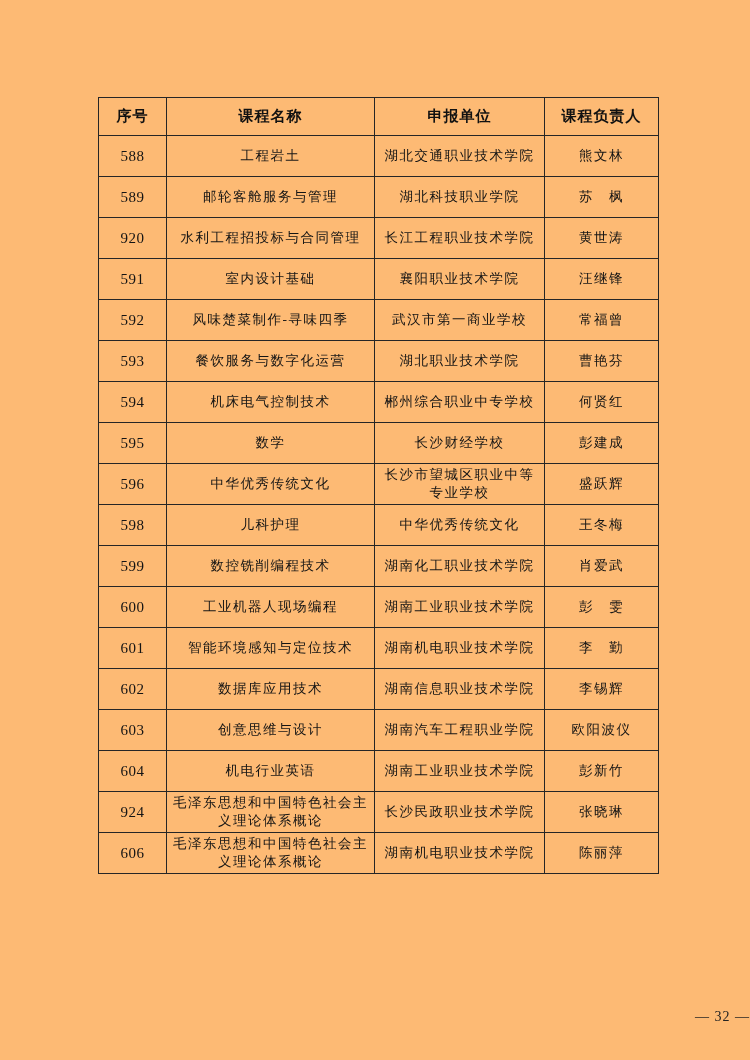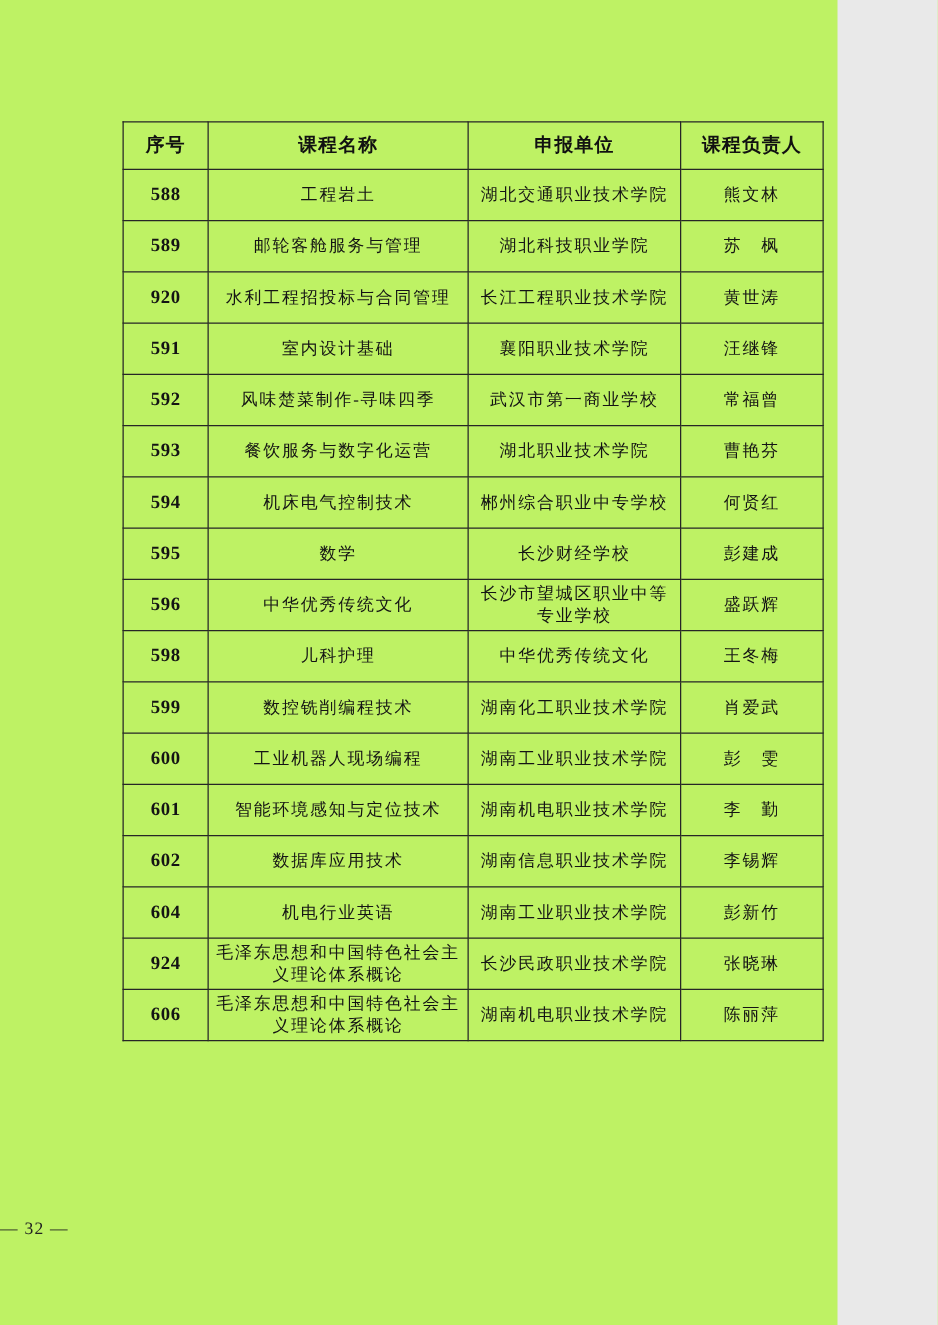--- a/index.html
+++ b/index.html
@@ -2,23 +2,23 @@
 <html><head>
 <meta charset="utf-8">
 <style>
   * { margin: 0; padding: 0; box-sizing: border-box; }
   html, body {
     width: 750px;
     background: #e9e9e9;
     font-family: "Liberation Serif", "DejaVu Serif", serif;
   }
   .page {
-    width: 670px;
+    width: 750px;
     height: 1060px;
-    background: #bef264;
+    background: #fdba74;
     position: relative;
     overflow: hidden;
   }
   .doc-table {
     position: absolute;
     left: 98px;
     top: 97px;
     width: 560px;
     border-collapse: collapse;
     table-layout: fixed;
@@ -42,28 +42,27 @@
   .doc-table td {
     height: 41px;
     font-size: 13.5px;
     line-height: 18px;
     letter-spacing: 1.5px;
   }
   .doc-table td.cell-no {
     font-size: 15px;
     letter-spacing: 0.5px;
     font-family: "Liberation Serif", "DejaVu Serif", serif;
-    font-weight: bold;
   }
   .page-number {
     position: absolute;
     left: 0;
-    top: 976px;
+    top: 1009px;
     width: 750px;
-    text-align: left;
+    text-align: right;
     font-size: 14px;
     letter-spacing: 1px;
     color: #222222;
   }
 </style>
 </head>
 <body>
 
 <div class="page">
 
@@ -161,20 +160,26 @@
           <td>湖南机电职业技术学院</td>
           <td>李　勤</td>
         </tr>
         <tr>
           <td class="cell-no">602</td>
           <td>数据库应用技术</td>
           <td>湖南信息职业技术学院</td>
           <td>李锡辉</td>
         </tr>
         <tr>
+          <td class="cell-no">603</td>
+          <td>创意思维与设计</td>
+          <td>湖南汽车工程职业学院</td>
+          <td>欧阳波仪</td>
+        </tr>
+        <tr>
           <td class="cell-no">604</td>
           <td>机电行业英语</td>
           <td>湖南工业职业技术学院</td>
           <td>彭新竹</td>
         </tr>
         <tr>
           <td class="cell-no">924</td>
           <td>毛泽东思想和中国特色社会主义理论体系概论</td>
           <td>长沙民政职业技术学院</td>
           <td>张晓琳</td>

